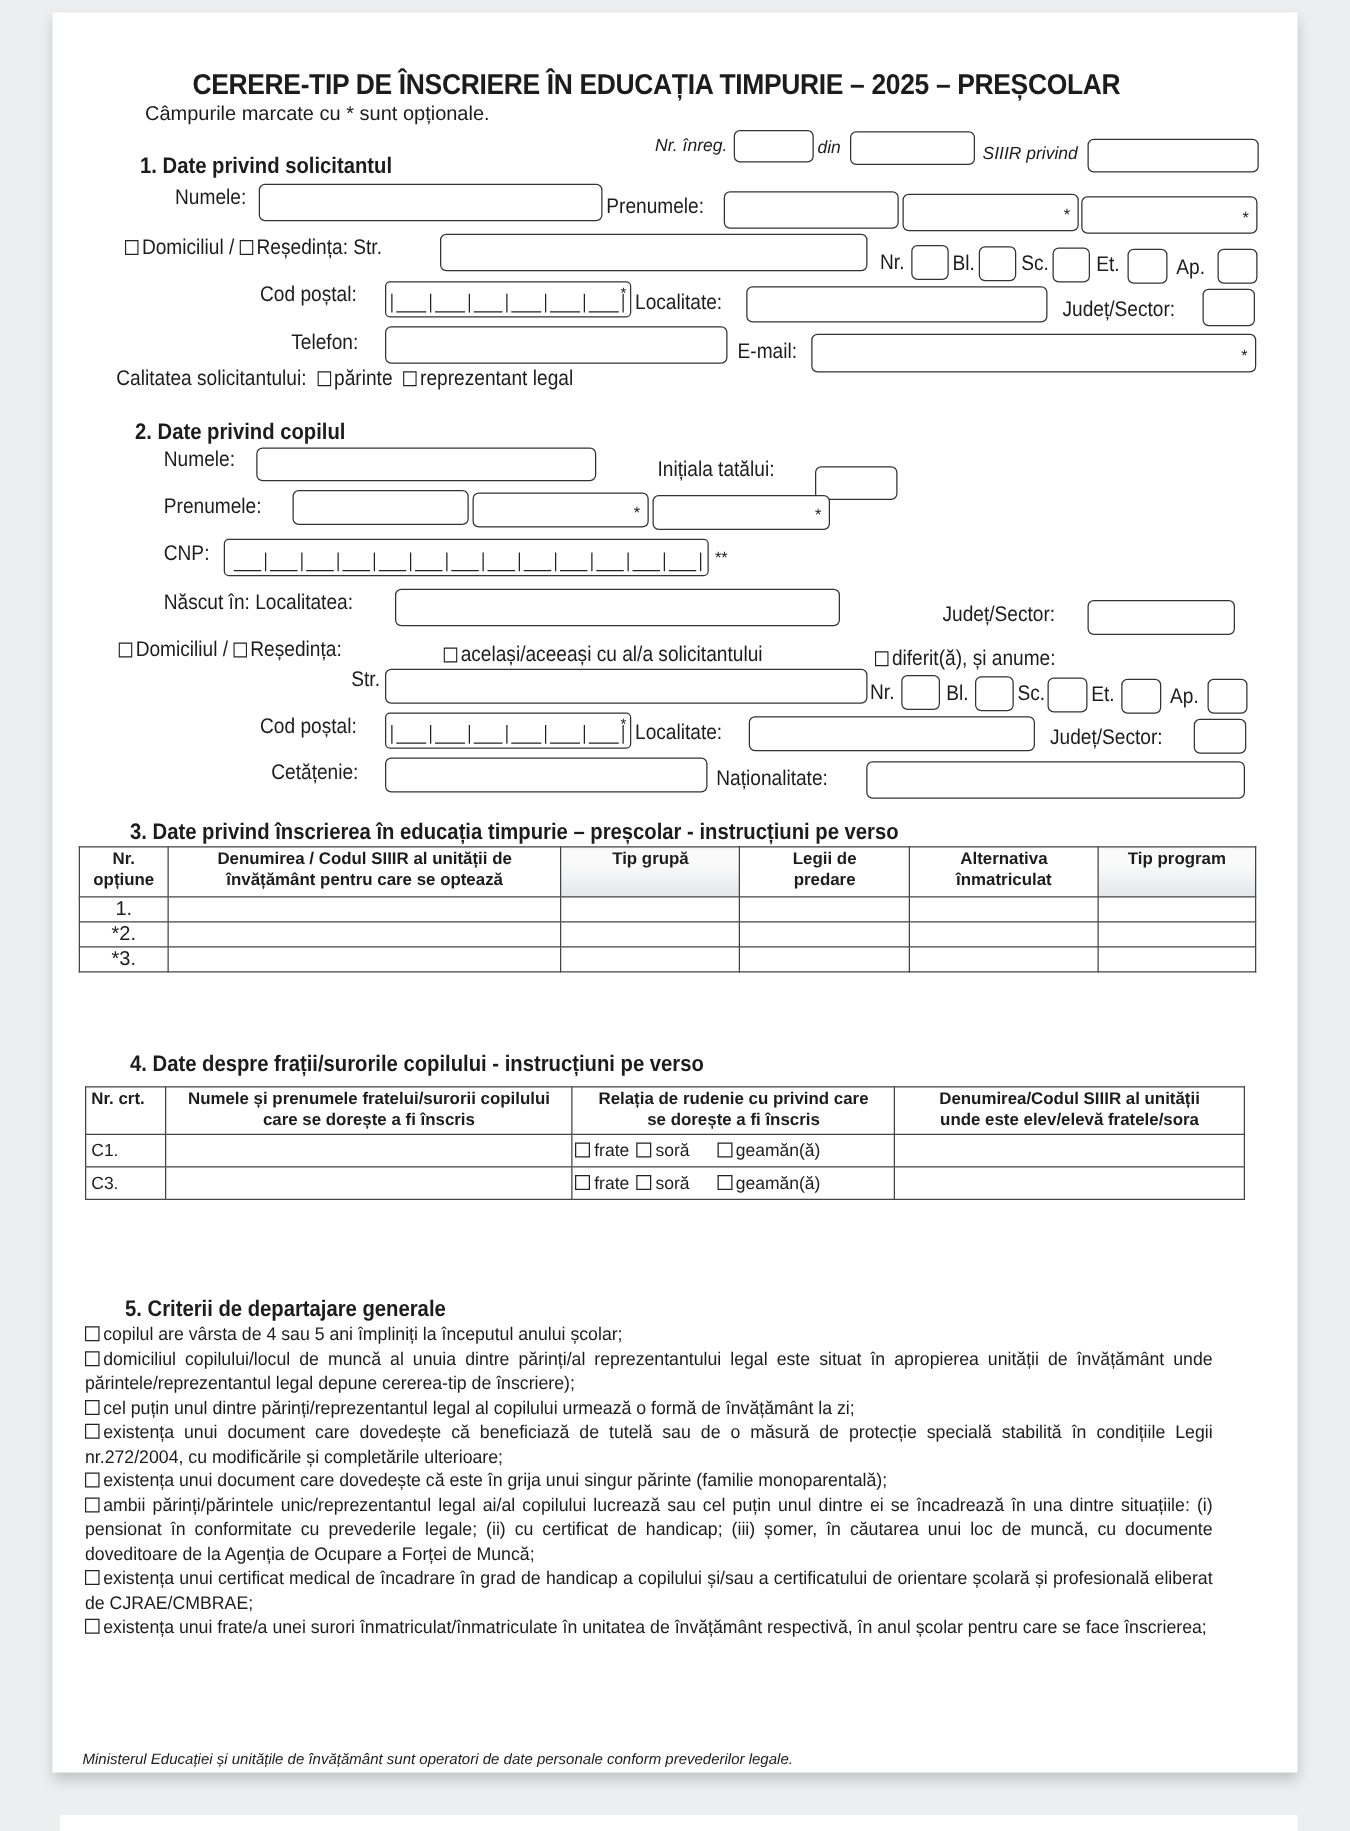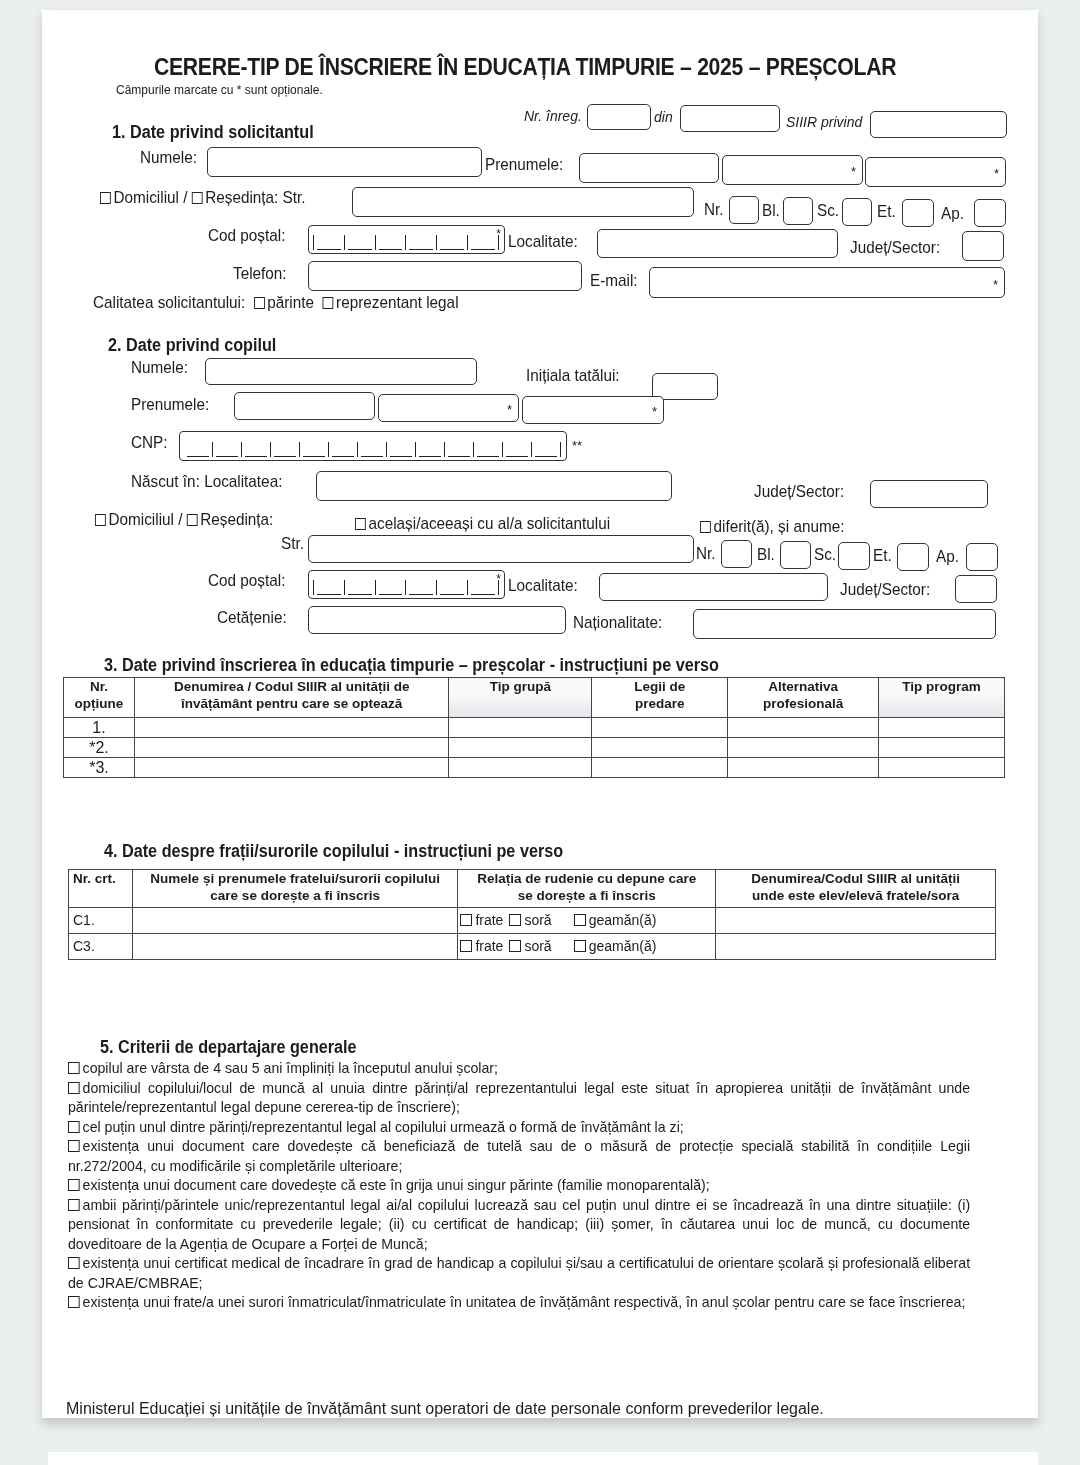--- a/index.html
+++ b/index.html
@@ -23,21 +23,21 @@
       left: 48px; top: 1452px;
       width: 990px; height: 30px;
       background: #ffffff;
     }
     .abs { position: absolute; white-space: nowrap; }
     .title {
       font-weight: bold; font-size: 23px; letter-spacing: -0.3px;
       font-family: "Liberation Sans Narrow", "Liberation Sans", sans-serif;
       transform: scaleX(0.92); transform-origin: left;
     }
-    .note { font-size: 12px; }
+    .note { font-size: 16px; }
     .lbl { font-size: 17px; transform: scaleX(0.9); transform-origin: left; }
     .lbl-r { font-size: 17px; transform: scaleX(0.9); transform-origin: right; text-align: right; }
     .sec { font-size: 18px; font-weight: bold; transform: scaleX(0.9); transform-origin: left; }
     .ital { font-style: italic; font-size: 14px; }
     .box {
       position: absolute;
       border: 1.6px solid #333;
       border-radius: 5px;
       background: #fff;
     }
@@ -91,21 +91,21 @@
     .t4 td { height: 26px; font-size: 17px; line-height: 25px; }
     .t4 td.rel span.opt { margin-right: 6px; }
     .t4 td.rel { white-space: nowrap; padding-left: 2px; }
     .crit {
       position: absolute; left: 26px; width: 930px;
       font-size: 14.6px; line-height: 19.5px;
       transform: scaleX(0.97); transform-origin: left;
       text-align: justify;
     }
     .crit p { margin: 0; }
-    .footer { font-size: 16px; }
+    .footer { font-size: 12px; font-style: italic; }
   </style>
 </head>
 <body>
 
 <div class="page">
 
   <div class="abs title" style="left:112px; top:44px;">CERERE-TIP DE ÎNSCRIERE ÎN EDUCAȚIA TIMPURIE – 2025 – PREȘCOLAR</div>
   <div class="abs note" style="left:74px; top:73px;">Câmpurile marcate cu * sunt opționale.</div>
 
   <div class="abs ital" style="left:482px; top:98px;">Nr. înreg.</div>
@@ -265,21 +265,21 @@
         <col style="width:136px">
         <col style="width:151px">
         <col style="width:126px">
     </colgroup>
     <tbody>
         <tr>
       <th style="height:40px;">Nr. opțiune</th>
       <th>Denumirea / Codul SIIIR al unității de învățământ pentru care se optează</th>
       <th class="shaded">Tip grupă</th>
       <th style="padding:0 20px;">Legii de predare</th>
-      <th style="padding:0 22px;">Alternativa profesională</th>
+      <th style="padding:0 22px;">Alternativa înmatriculat</th>
       <th class="shaded">Tip program</th>
     </tr>
     <tr>
       <td class="nr">1.</td>
       <td></td>
       <td></td>
       <td></td>
       <td></td>
       <td></td>
     </tr>
@@ -307,21 +307,21 @@
     <colgroup>
       <col style="width:64px">
         <col style="width:326px">
         <col style="width:258px">
         <col style="width:280px">
     </colgroup>
     <tbody>
         <tr>
       <th style="height:38px; text-align:left;">Nr. crt.</th>
       <th style="padding:0 10px;margin-top:20px;">Numele și prenumele fratelui/surorii copilului care se dorește a fi înscris</th>
-      <th style="padding:0 14px;">Relația de rudenie cu depune care se dorește a fi înscris</th>
+      <th style="padding:0 14px;">Relația de rudenie cu privind care se dorește a fi înscris</th>
       <th style="padding:0 20px;">Denumirea/Codul SIIIR al unității unde este elev/elevă fratele/sora</th>
     </tr>
     <tr>
       <td>C1.</td>
       <td></td>
       <td class="rel">
         <span class="opt"><span class="chk"></span><span>frate</span></span><span class="opt" style="margin-right:22px;"><span class="chk"></span><span>soră</span></span><span class="opt"><span class="chk"></span><span>geamăn(ă)</span></span>
       </td>
       <td></td>
     </tr>

